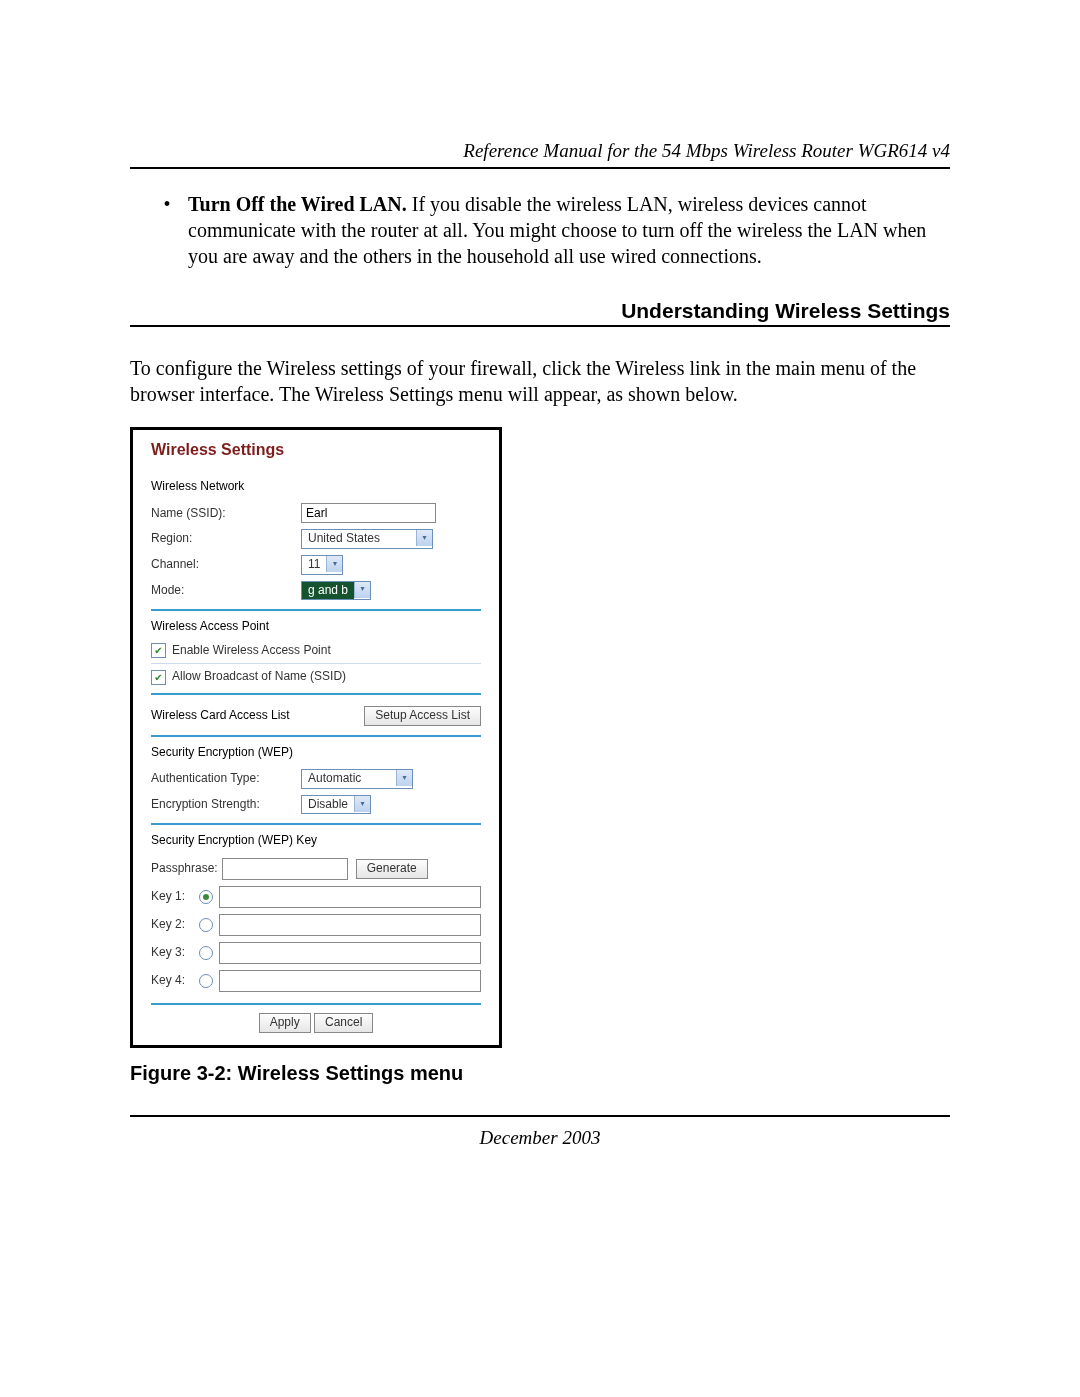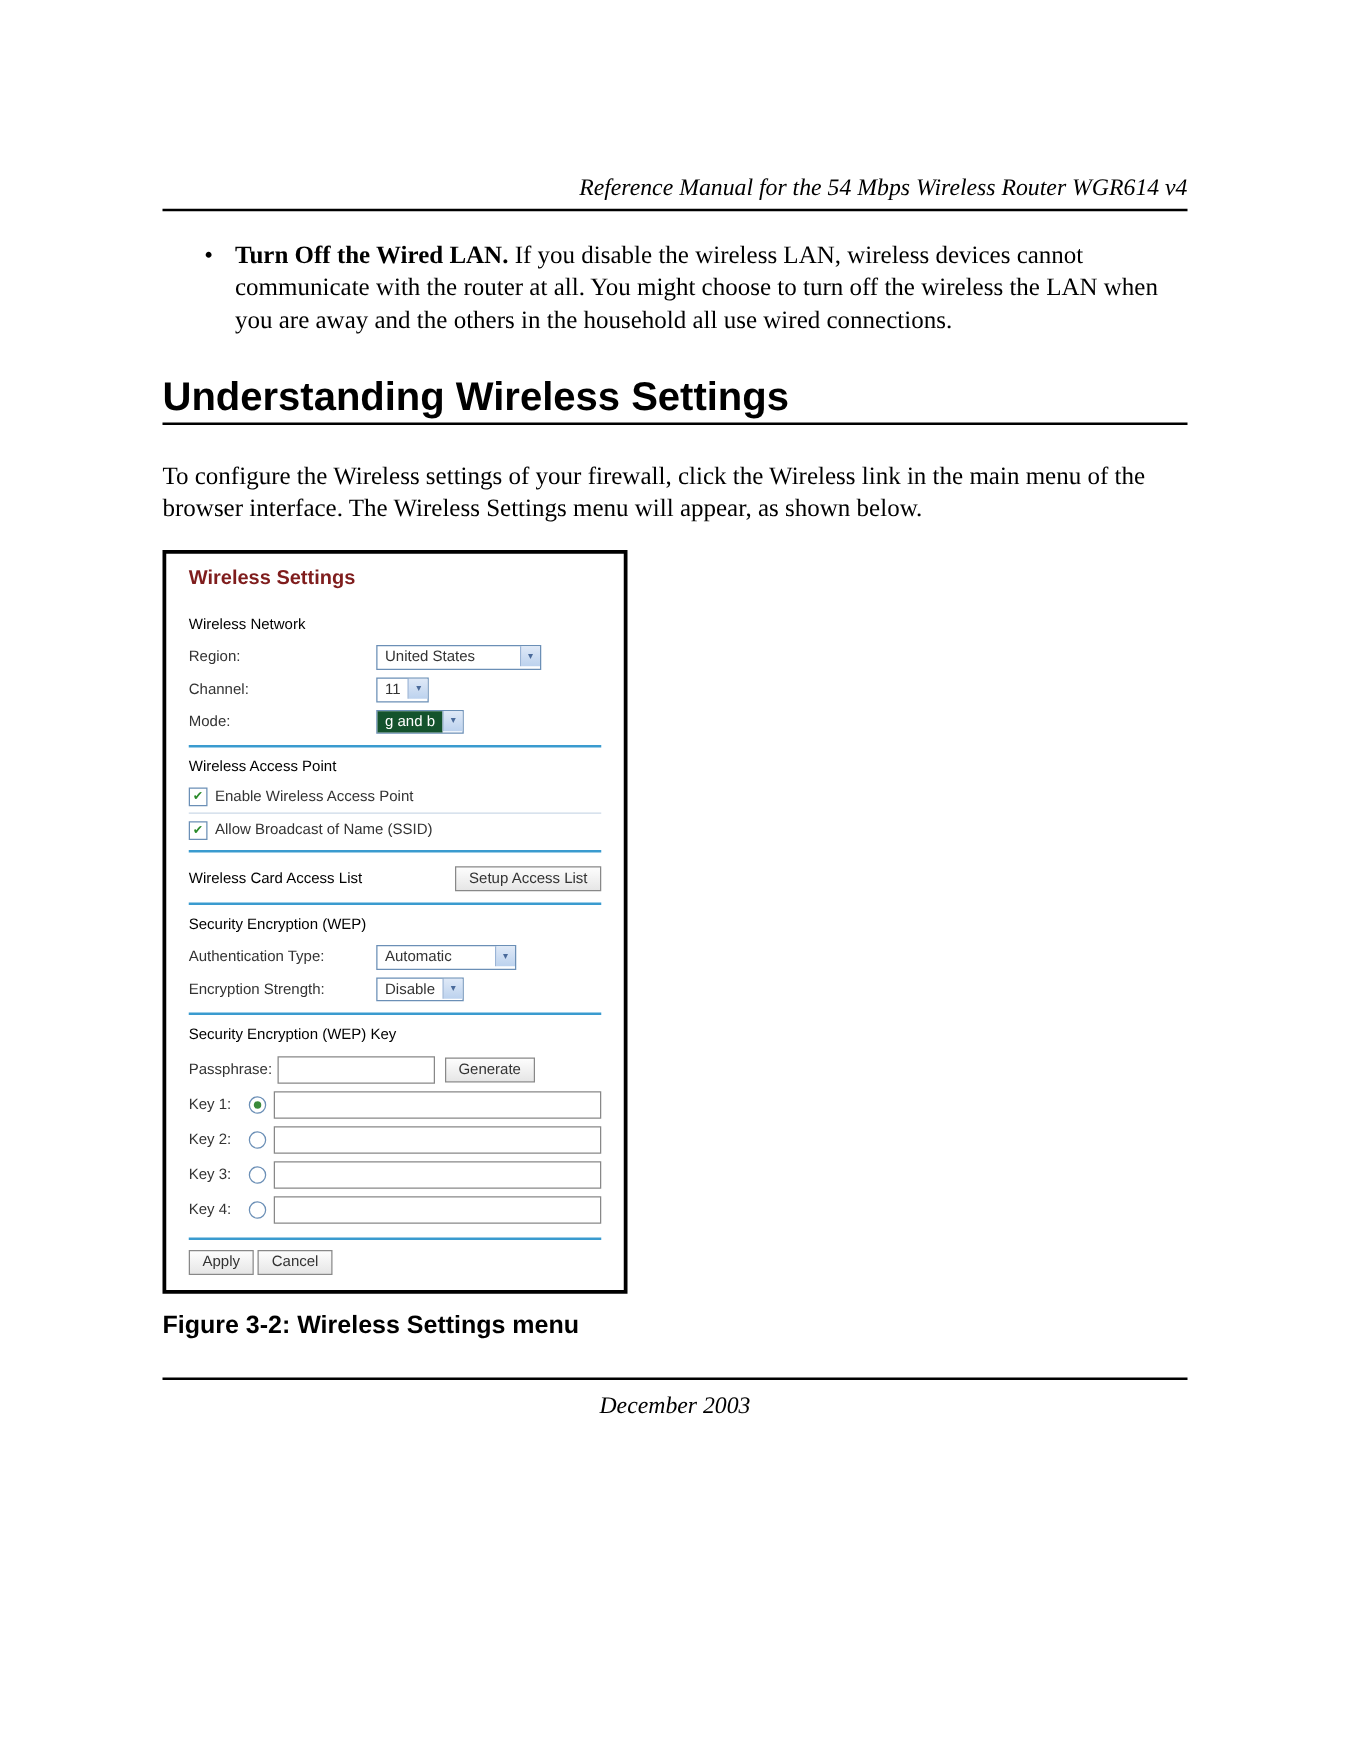--- a/index.html
+++ b/index.html
@@ -32,24 +32,25 @@
     margin-left: 30px;
     font-size: 20px;
     line-height: 1.3;
   }
   .bullet-dot { width: 14px; text-align: center; }
   .bullet-text { flex: 1; }
   .bullet-text .lead { font-weight: bold; }
   h2.section {
     font-family: Arial, Helvetica, sans-serif;
     font-weight: bold;
-    font-size: 32px;
+    font-size: 21px;
     margin: 30px 0 0 0;
     padding-bottom: 2px;
     border-bottom: 2px solid #000;
+    text-align: right;
   }
   .body-para {
     font-size: 20px;
     line-height: 1.3;
     margin-top: 28px;
   }
   .fig-wrap { margin-top: 20px; }
   .ui-box {
     border: 3px solid #000;
     width: 330px;
@@ -131,21 +132,21 @@
     display: inline-flex; align-items: center; justify-content: center;
     background: #fff;
   }
   .radio.checked::after { content: ""; width: 6px; height: 6px; background: #3a8a3a; border-radius: 50%; }
   .key-input {
     flex: 1; height: 18px; border: 1px solid #888;
   }
   .pass-input {
     width: 120px; height: 18px; border: 1px solid #888; margin-right: 8px;
   }
-  .btn-row { margin-top: 8px; }
+  .btn-row { text-align: center; margin-top: 8px; }
   .caption {
     font-family: Arial, Helvetica, sans-serif;
     font-weight: bold;
     font-size: 20px;
     margin-top: 14px;
   }
   .footer-rule {
     border-top: 2px solid #000;
     margin-top: 30px;
     padding-top: 6px;
@@ -176,20 +177,24 @@
 
   <p class="body-para">To configure the Wireless settings of your firewall, click the Wireless link in the main menu of the browser interface. The Wireless Settings menu will appear, as shown below.</p>
 
   <div class="fig-wrap">
     <div class="ui-box">
 
       <div class="ui-title">Wireless Settings</div>
 
       <div class="sec-head">Wireless Network</div>
       <div class="row">
+        <div class="lbl">Name (SSID):</div>
+        <div class="ctl"><input class="text-input" value="Earl" style=""></div>
+      </div>
+      <div class="row">
         <div class="lbl">Region:</div>
         <div class="ctl">
           <span class="select-box" style="width:130px;">
             <span class="sel-val" style="flex:1">United States</span>
             <span class="sel-arrow">▾</span>
           </span>
         </div>
       </div>
       <div class="row">
         <div class="lbl">Channel:</div>

